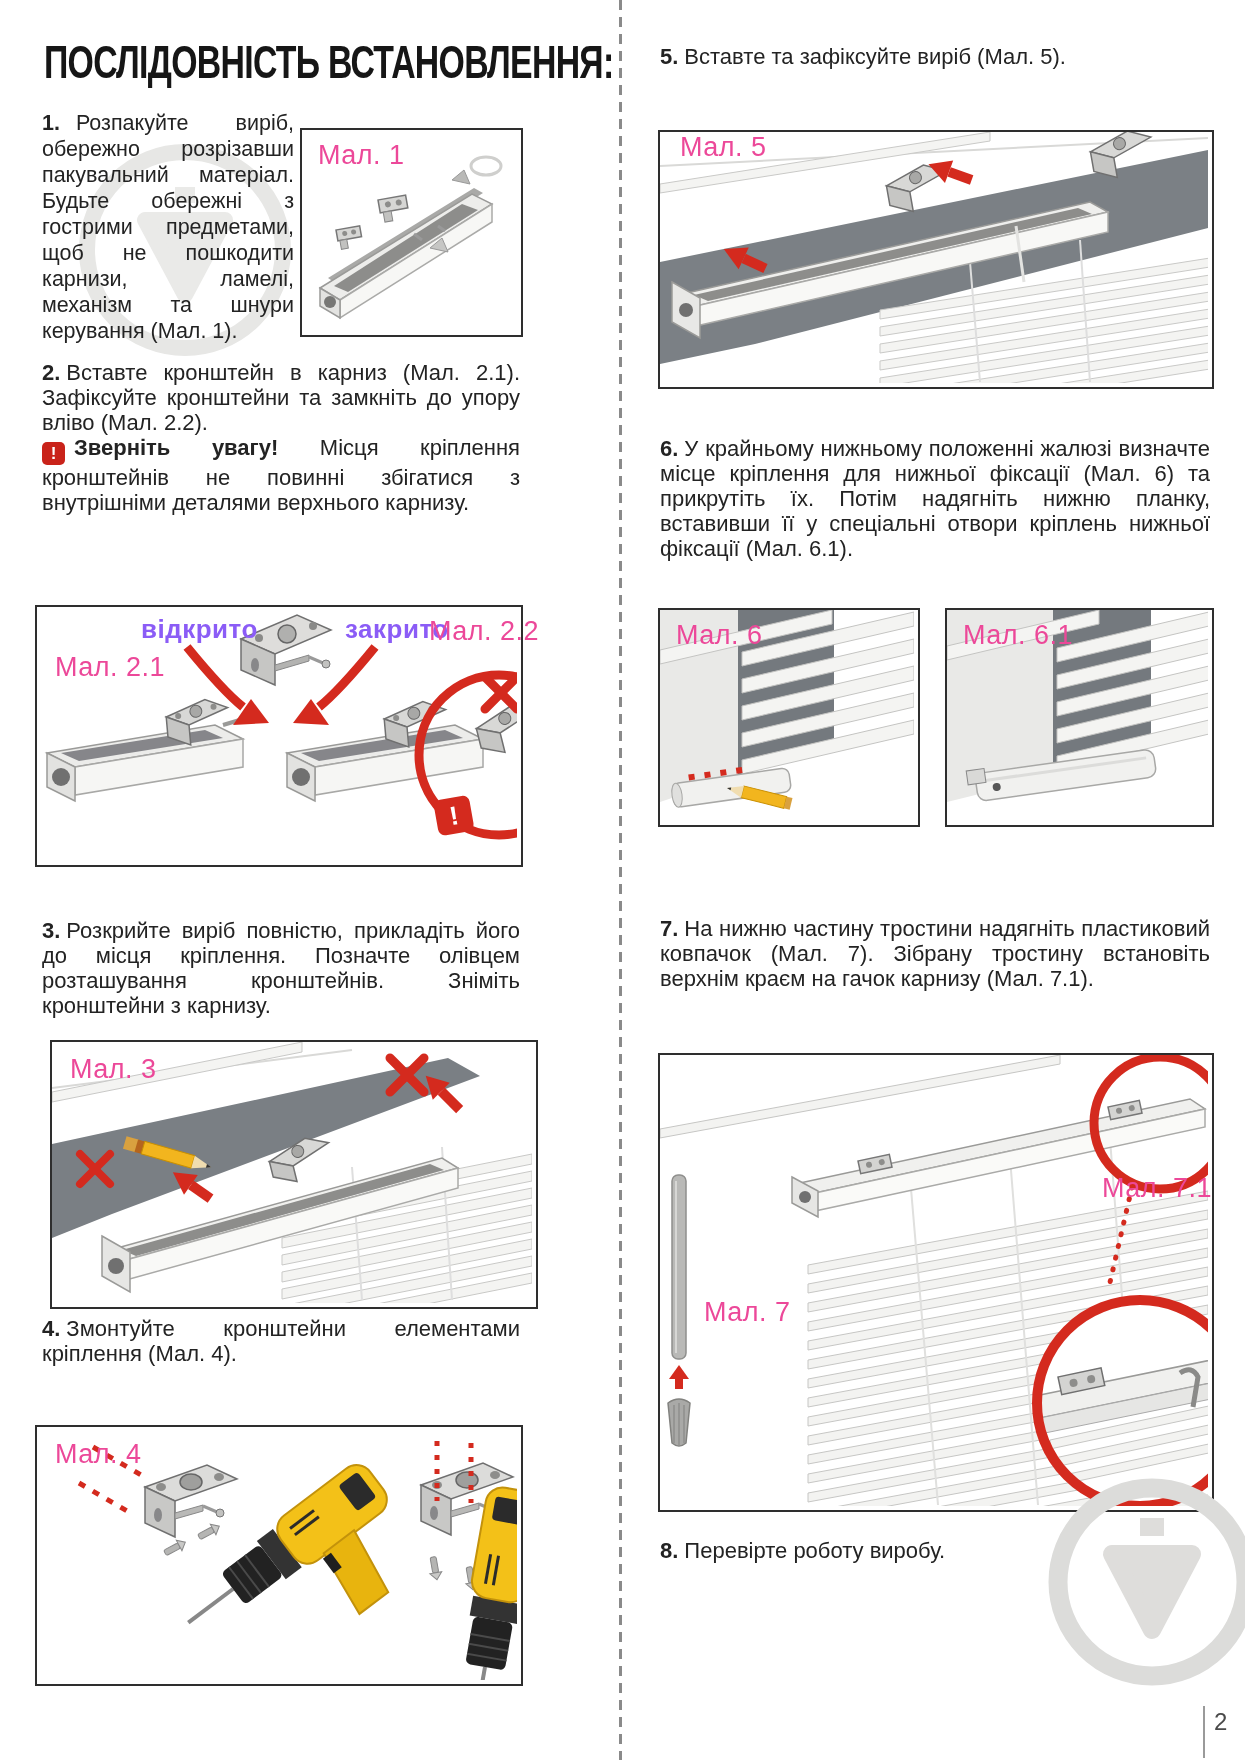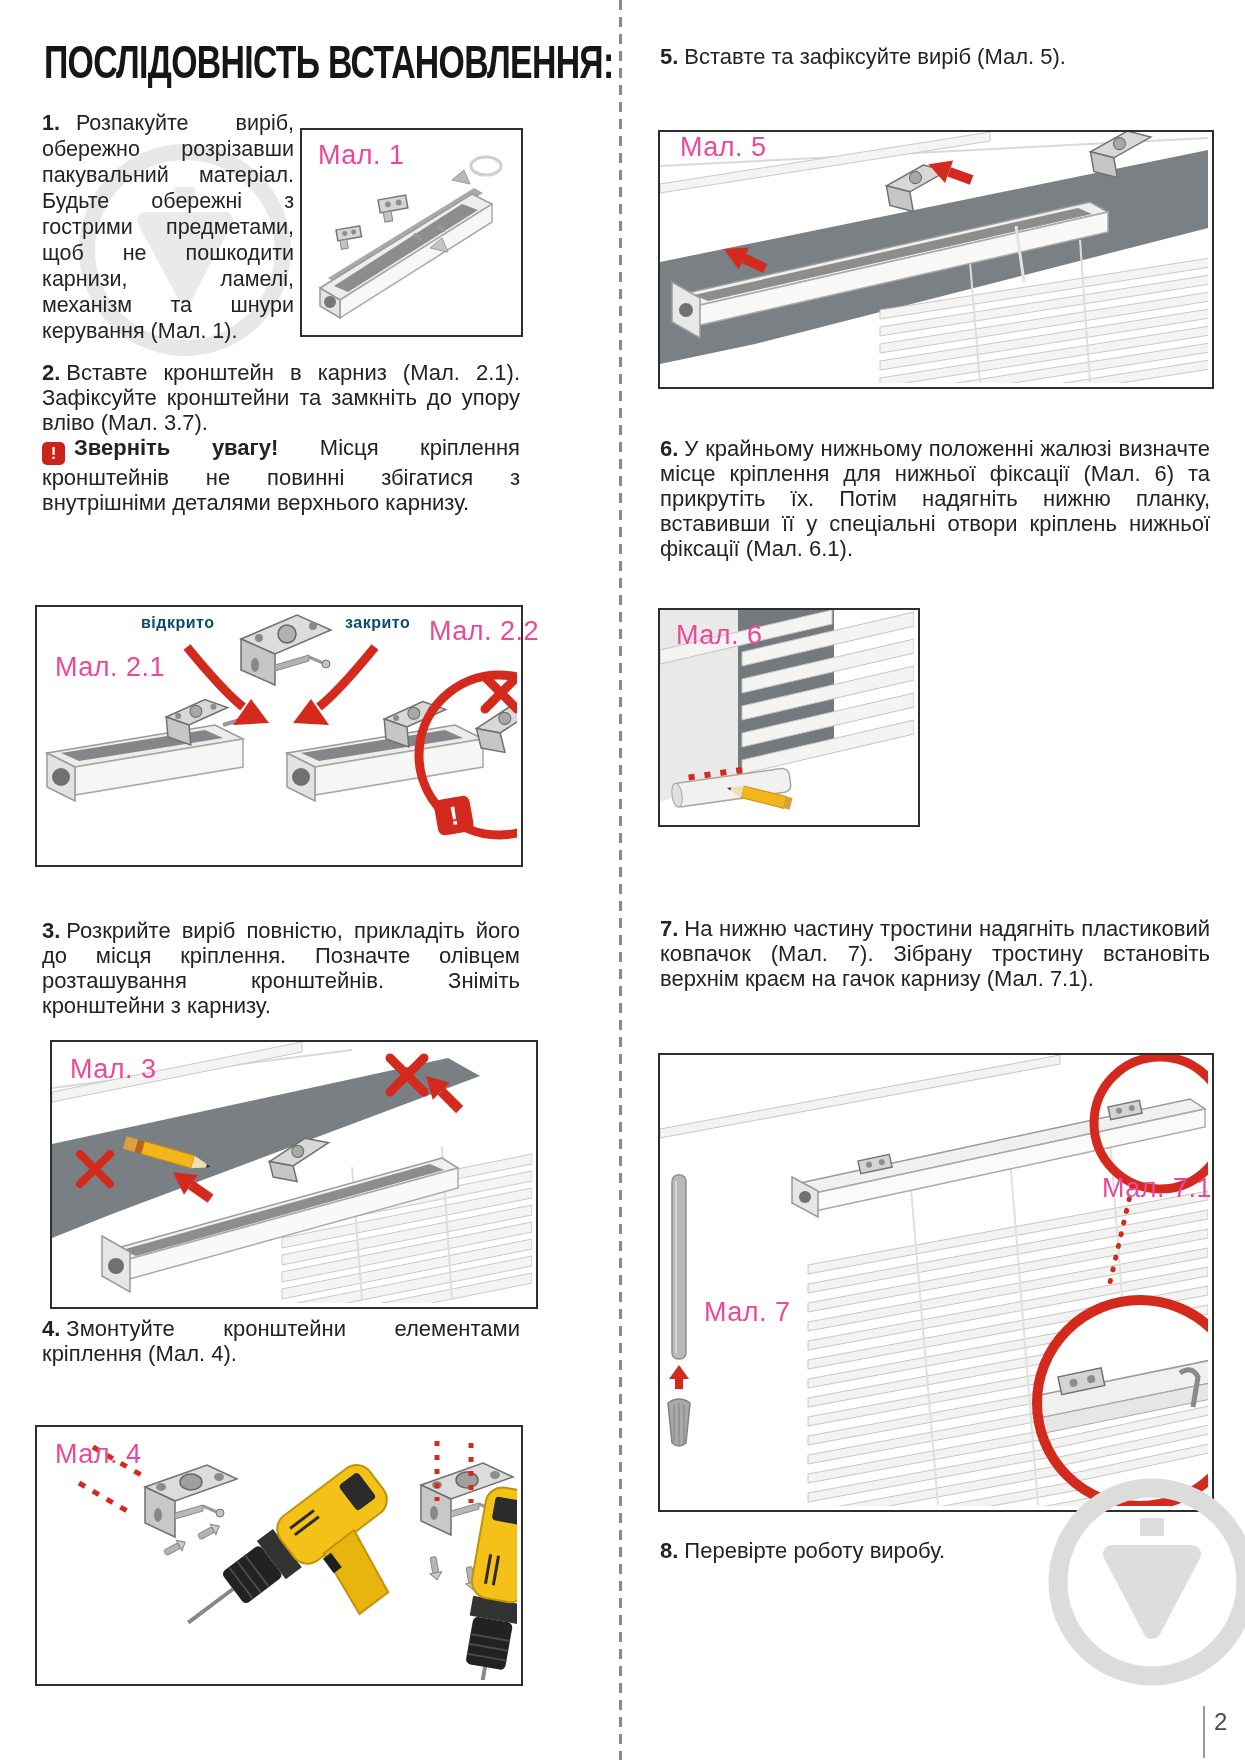--- a/index.html
+++ b/index.html
@@ -21,21 +21,21 @@
   .s6{left:660px;top:436px;width:550px;}
   .s7{left:660px;top:916px;width:550px;}
   .s8{left:660px;top:1538px;width:550px;}
   .warn-label{font-weight:bold;}
   .warn-icon{display:inline-block;width:23px;height:23px;background:#c9231a;border-radius:5px;
              color:#fff;font-weight:bold;text-align:center;line-height:23px;font-size:17px;
              margin-right:9px;vertical-align:-4px;}
   .fig{position:absolute;border:2px solid #2e2e2e;background:#fff;}
   .fig svg{position:absolute;left:0;top:0;}
   .flabel{position:absolute;font-size:27px;color:#ec4899;letter-spacing:.5px;white-space:nowrap;}
-  .red{color:#0c4a6e;font-weight:bold;font-size:16px;}
+  .red{color:#8b5cf6;font-weight:bold;font-size:26px;}
   .f1{left:300px;top:128px;width:219px;height:205px;}
   .f2{left:35px;top:605px;width:484px;height:258px;}
   .f3{left:50px;top:1040px;width:484px;height:265px;}
   .f4{left:35px;top:1425px;width:484px;height:257px;}
   .f5{left:658px;top:130px;width:552px;height:255px;}
   .f6{left:658px;top:608px;width:258px;height:215px;}
   .f61{left:945px;top:608px;width:265px;height:215px;}
   .f7{left:658px;top:1053px;width:552px;height:455px;}
   .watermark{position:absolute;pointer-events:none;}
   .pagenum-line{position:absolute;left:1203px;top:1706px;width:2px;height:52px;background:#9a9a9a;}
@@ -82,21 +82,21 @@
       <polygon points="150,50 162,40 168,54" fill="#b9b9b7" stroke="#999" stroke-width="1"></polygon>
       <polygon points="128,118 140,108 146,122" fill="#c6c6c4" stroke="#999" stroke-width="1"></polygon>
       <ellipse cx="184" cy="36" rx="15" ry="9" fill="none" stroke="#cfcfcd" stroke-width="3"></ellipse>
       <line x1="112" y1="104" x2="120" y2="110" stroke="#999" stroke-width="3"></line>
       <line x1="136" y1="96" x2="143" y2="101" stroke="#999" stroke-width="3"></line>
     </svg>
     <span class="flabel" style="left:16px;top:10px;">Мал. 1</span>
   </div>
 
   <div class="step s2">
-    <p><span class="n">2.</span><span>Вставте кронштейн в карниз (Мал. 2.1). Зафіксуйте кронштейни та замкніть до упору вліво (Мал. 3.7).</span></p>
+    <p><span class="n">2.</span><span>Вставте кронштейн в карниз (Мал. 2.1). Зафіксуйте кронштейни та замкніть до упору вліво (Мал. 2.2).</span></p>
     <p><span class="warn-icon">!</span><span class="warn-label">Зверніть увагу!</span> <span>Місця кріплення кронштейнів не повинні збігатися з внутрішніми деталями верхнього карнизу.</span></p>
   </div>
 
   <div class="fig f2">
     <svg width="480" height="254" viewBox="0 0 480 254">
       <defs>
         <g id="corn2">
           <polygon points="0,30 168,2 196,16 28,44" fill="#ececea" stroke="#9a9a98" stroke-width="1.5"></polygon>
           <polygon points="14,30 158,7 176,15 32,38" fill="#86868a"></polygon>
           <polygon points="28,44 196,16 196,44 28,72" fill="#f6f6f4" stroke="#a8a8a6" stroke-width="1.5"></polygon>
@@ -359,20 +359,43 @@
       <g transform="translate(84,176) rotate(14)">
         <rect x="0" y="0" width="44" height="12" fill="#f2b51e" stroke="#c98f00" stroke-width="1"></rect>
         <rect x="44" y="0" width="6" height="12" fill="#d9a13f"></rect>
         <polygon points="0,0 -16,6 0,12" fill="#f0ddb0"></polygon>
         <polygon points="-12,4.5 -16,6 -12,7.5" fill="#333"></polygon>
       </g>
     </svg>
     <span class="flabel" style="left:16px;top:10px;">Мал. 6</span>
   </div>
 
+  <div class="fig f61">
+    <svg width="261" height="211" viewBox="0 0 261 211">
+      <polygon points="0,0 106,0 106,166 0,192" fill="#e9e9e7"></polygon>
+      <polygon points="106,0 204,0 204,130 106,166" fill="#74797e"></polygon>
+      <g>
+        <g id="sl61">
+            <polygon points="0,36 152,0 152,14 0,50" fill="#f4f4f2" stroke="#c4c4c2" stroke-width="1"></polygon>
+          </g>
+        <use href="#sl61" x="110" y="2"></use>
+          <use href="#sl61" x="110" y="29"></use>
+          <use href="#sl61" x="110" y="56"></use>
+        <use href="#sl61" x="110" y="83"></use>
+          <use href="#sl61" x="110" y="110"></use>
+      </g>
+      <g transform="translate(26,152) rotate(-8)">
+        <rect x="0" y="12" width="180" height="28" rx="9" fill="#f1f1ef" stroke="#a8a8a6" stroke-width="1.5"></rect>
+        <line x1="8" y1="20" x2="172" y2="20" stroke="#dcdcda" stroke-width="3"></line>
+        <circle cx="20" cy="28" r="4" fill="#555"></circle>
+        <rect x="-8" y="8" width="18" height="14" fill="#d9d9d7" stroke="#888" stroke-width="1"></rect>
+      </g>
+    </svg>
+    <span class="flabel" style="left:16px;top:10px;">Мал. 6.1</span>
+  </div>
 
   <div class="step s7">
     <p><span class="n">7.</span><span>На нижню частину тростини надягніть пластиковий ковпачок (Мал. 7). Зібрану тростину встановіть верхнім краєм на гачок карнизу (Мал. 7.1).</span></p>
   </div>
 
   <div class="fig f7">
     <svg width="548" height="451" viewBox="0 0 548 451">
 
       <g>
         <g id="sl7">

